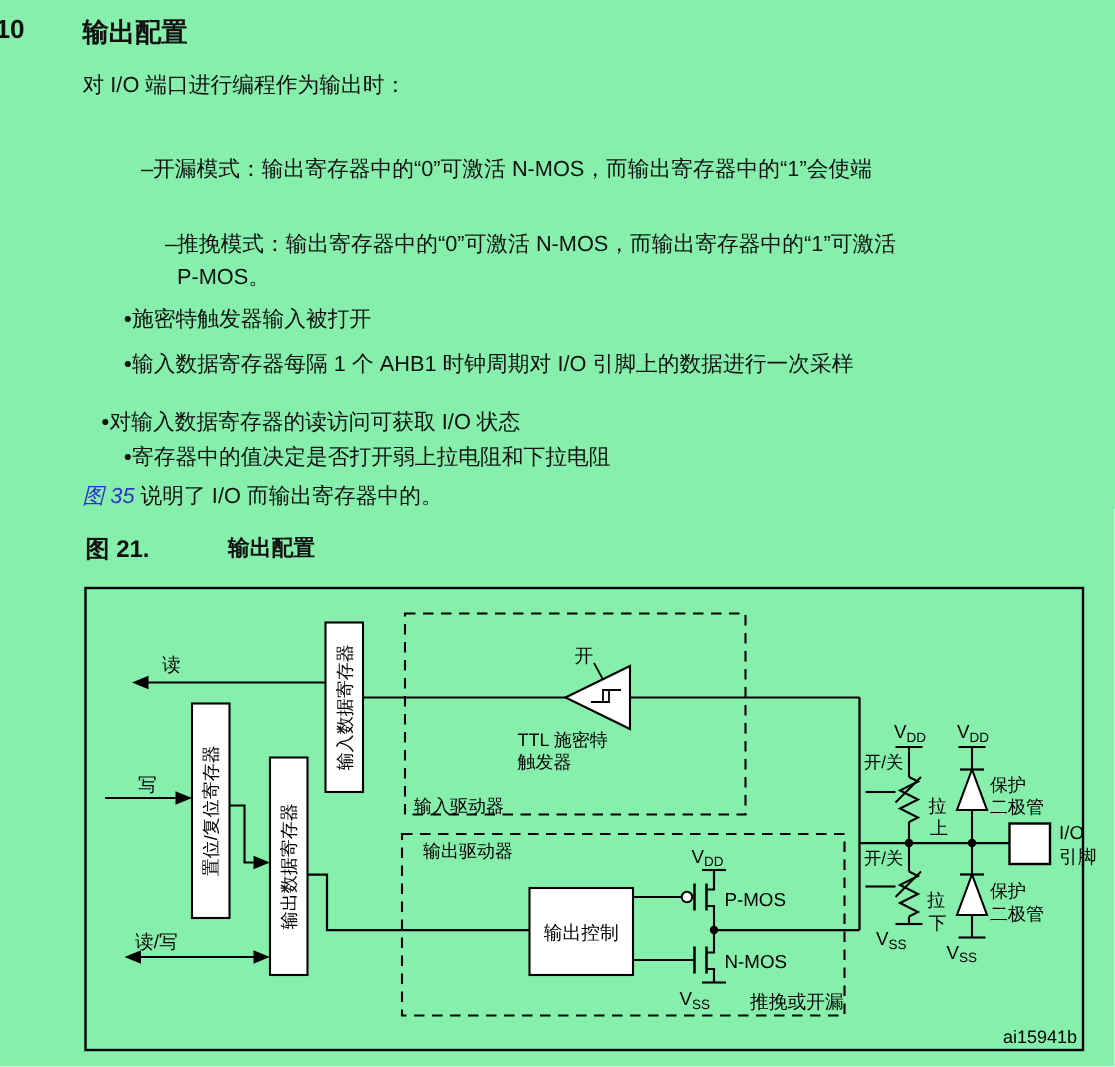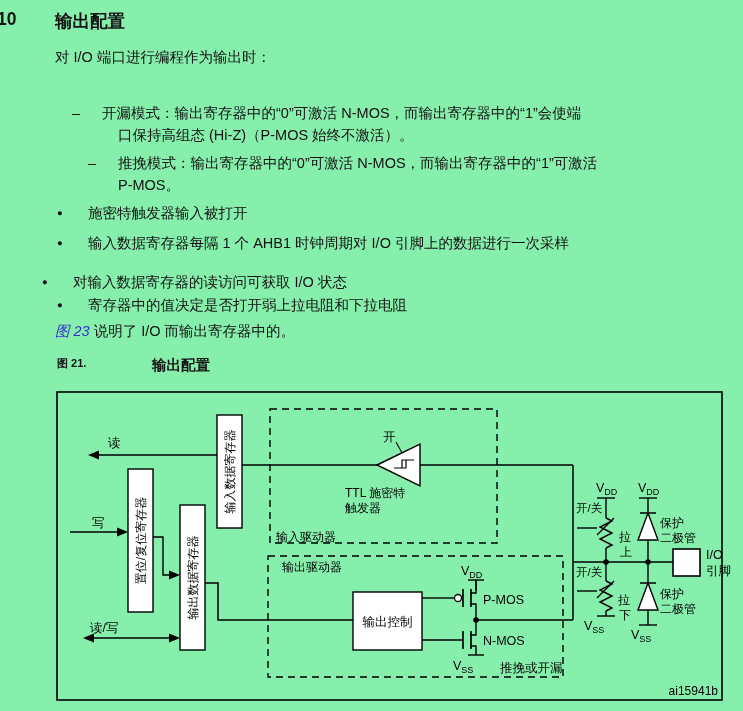--- a/index.html
+++ b/index.html
@@ -1,64 +1,63 @@
 <!DOCTYPE html>
 <html><head>
 <meta charset="utf-8">
 <style>
   html,body{margin:0;padding:0;background:#fff;}
   .page{position:relative;width:743px;height:711px;background:#86efac;overflow:hidden;
         font-family:"Liberation Sans",sans-serif;color:#111;}
-  .line{position:absolute;white-space:nowrap;font-size:14.5px;line-height:18px;}
+  .line{position:absolute;white-space:nowrap;font-size:14.5px;line-height:18px;text-align:right;}
   .secnum{position:absolute;left:-3px;top:9px;font-size:17.5px;font-weight:bold;}
   .title{position:absolute;left:55px;top:9px;font-size:17.5px;font-weight:bold;}
   .dot{display:inline-block;width:31px;font-size:9.5px;vertical-align:2px;}
   .dashg{display:inline-block;width:30px;}
   .ref-link{color:#3333cc;font-style:italic;}
-  .cap-label{position:absolute;left:57px;top:356px;font-size:11px;font-weight:bold;}
+  .cap-label{position:absolute;left:57px;top:356px;font-size:16px;font-weight:bold;}
   .cap-title{position:absolute;left:152px;top:356px;font-size:14.5px;font-weight:bold;}
   svg{position:absolute;left:0;top:385px;}
   svg text{font-family:"Liberation Sans",sans-serif;fill:#000;}
 </style>
 </head>
 <body>
 
 <div class="page">
 
   <div class="secnum">10</div>
   <div class="title">输出配置</div>
 
   <div class="line" style="left:55px;top:48px">对 I/O 端口进行编程作为输出时：</div>
 
 
   <div class="line" style="left:72px;top:104px">
     <span class="dashg">–</span><span>开漏模式：输出寄存器中的“0”可激活  N-MOS，而输出寄存器中的“1”会使端</span>
   </div>
-  <div class="line" style="left:118px;top:126px">口保持高组态 (Hi-Z)（P-MOS 始终不激活）。</div>
 
   <div class="line" style="left:88px;top:154px">
     <span class="dashg">–</span><span>推挽模式：输出寄存器中的“0”可激活  N-MOS，而输出寄存器中的“1”可激活</span>
   </div>
   <div class="line" style="left:118px;top:176px">P-MOS。</div>
 
   <div class="line" style="left:57px;top:204px">
     <span class="dot">●</span><span>施密特触发器输入被打开</span>
   </div>
   <div class="line" style="left:57px;top:234px">
     <span class="dot">●</span><span>输入数据寄存器每隔 1 个 AHB1 时钟周期对 I/O 引脚上的数据进行一次采样</span>
   </div>
   <div class="line" style="left:42px;top:273px">
     <span class="dot">●</span><span>对输入数据寄存器的读访问可获取 I/O 状态</span>
   </div>
   <div class="line" style="left:57px;top:296px">
     <span class="dot">●</span><span>寄存器中的值决定是否打开弱上拉电阻和下拉电阻</span>
   </div>
 
   <div class="line" style="left:55px;top:322px">
-    <span class="ref-link">图 23</span><span> 说明了 I/O 而输出寄存器中的。</span>
+    <span class="ref-link">图 35</span><span> 说明了 I/O 而输出寄存器中的。</span>
   </div>
 
   <div class="cap-label">图 21.</div>
   <div class="cap-title">输出配置</div>
 
   <svg width="743" height="326" viewBox="0 0 743 326">
     <g stroke="#000" stroke-width="1.4" fill="none">
 
       <rect x="57" y="7" width="665" height="308" stroke-width="1.6"></rect>
 

